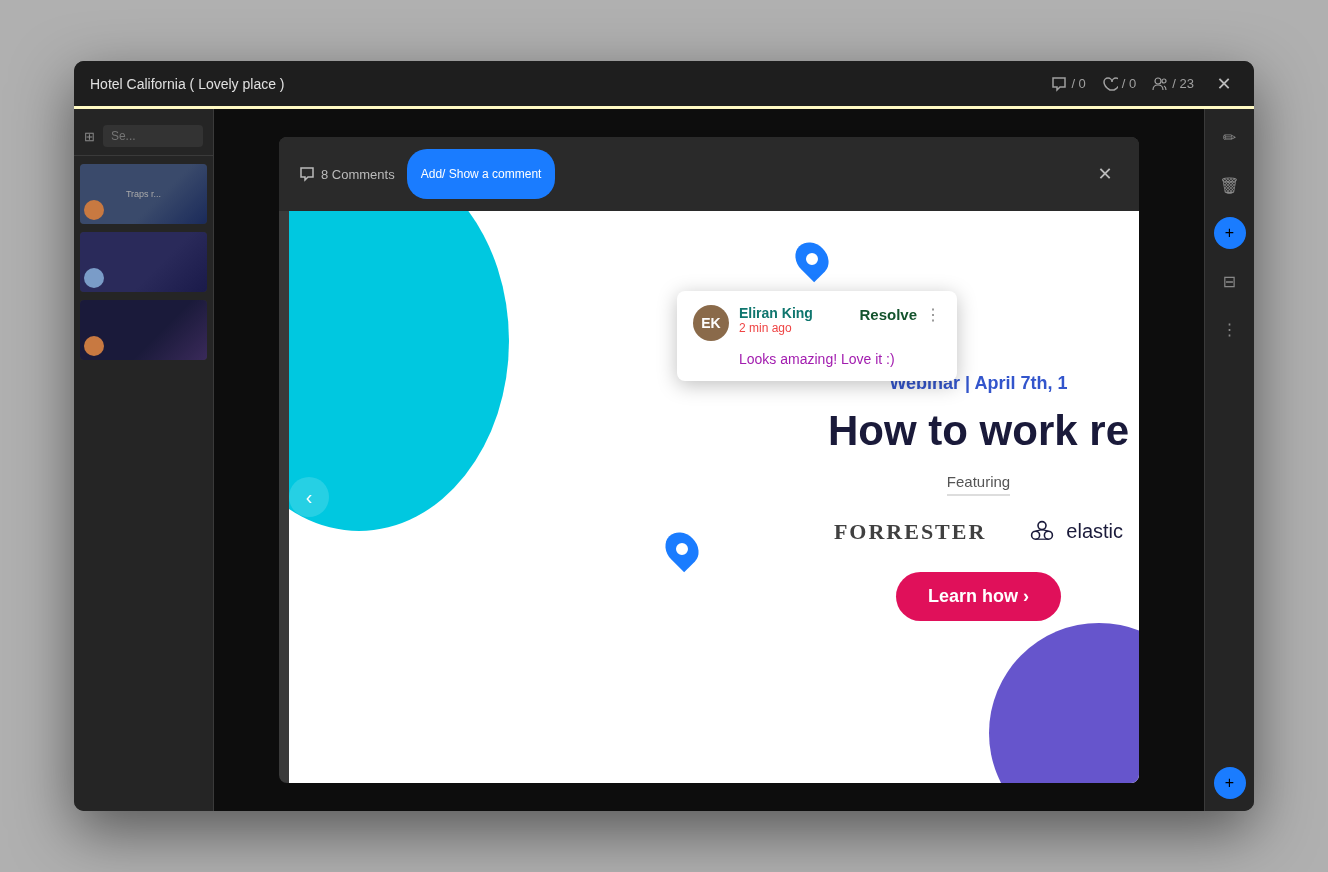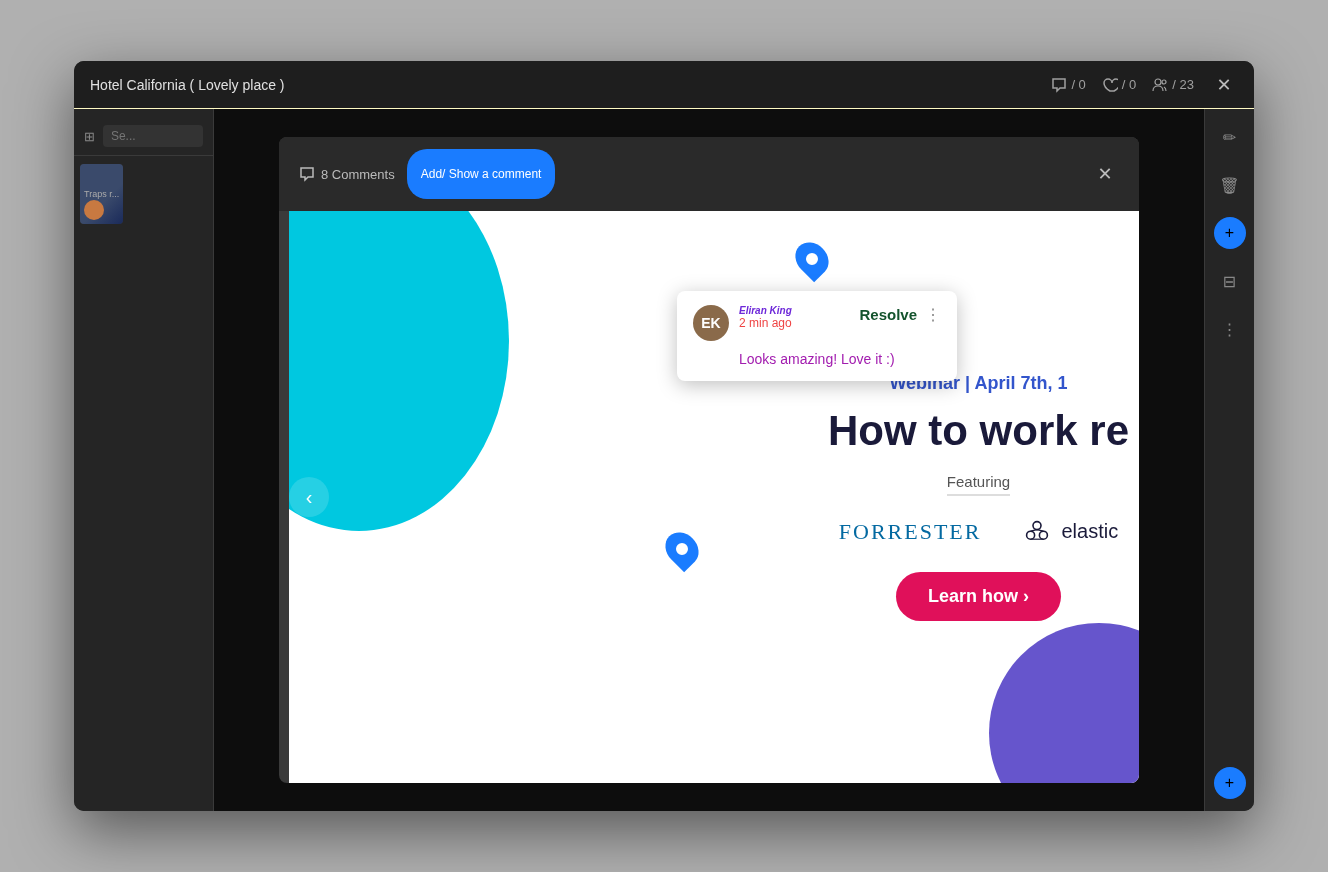--- a/index.html
+++ b/index.html
@@ -26,21 +26,21 @@
     }
 
     
     .top-bar {
       height: 48px;
       background: #1e1e1e;
       display: flex;
       align-items: center;
       padding: 0 16px;
       justify-content: space-between;
-      border-bottom: 1px solid #fef9c3;
+      border-bottom: 3px solid #fef9c3;
     }
     .top-bar-title {
       color: #e0e0e0;
       font-size: 14px;
       font-weight: 500;
     }
     .top-bar-icons {
       display: flex;
       align-items: center;
       gap: 16px;
@@ -81,21 +81,21 @@
       border: none;
       border-radius: 4px;
       color: #aaa;
       padding: 4px 8px;
       font-size: 12px;
       width: 100%;
     }
     .sidebar-items {
       padding: 8px 6px;
       display: flex;
-      flex-direction: row;
+      flex-direction: column;
       gap: 8px;
     }
     .sidebar-item {
       background: #333;
       border-radius: 4px;
       overflow: hidden;
       cursor: pointer;
     }
     .sidebar-item-image {
       width: 100%;
@@ -268,23 +268,23 @@
     .slide-logos {
       display: flex;
       align-items: center;
       justify-content: center;
       gap: 40px;
       margin-bottom: 24px;
     }
     .logo-forrester {
       font-family: Georgia, serif;
       font-size: 22px;
-      font-weight: 400;
+      font-weight: 700;
       letter-spacing: 2px;
-      color: #0369a1;
+      color: #404040;
       text-transform: uppercase;
     }
     .logo-elastic {
       display: flex;
       align-items: center;
       gap: 8px;
       font-size: 20px;
       color: #1a1a3a;
     }
     .elastic-icon {
@@ -359,24 +359,23 @@
       overflow: hidden;
       display: flex;
       align-items: center;
       justify-content: center;
       font-size: 14px;
       color: white;
       font-weight: 600;
     }
     .comment-user-info { flex: 1; }
     .comment-user-name {
-      font-size: 10px;
+      font-size: 14px;
       font-weight: 700;
-      color: #6d28d9;
-      font-style: italic;
+      color: #0f766e;
     }
     .comment-time {
       font-size: 12px;
       color: #ef4444;
     }
     .comment-actions {
       display: flex;
       align-items: center;
       gap: 8px;
     }

